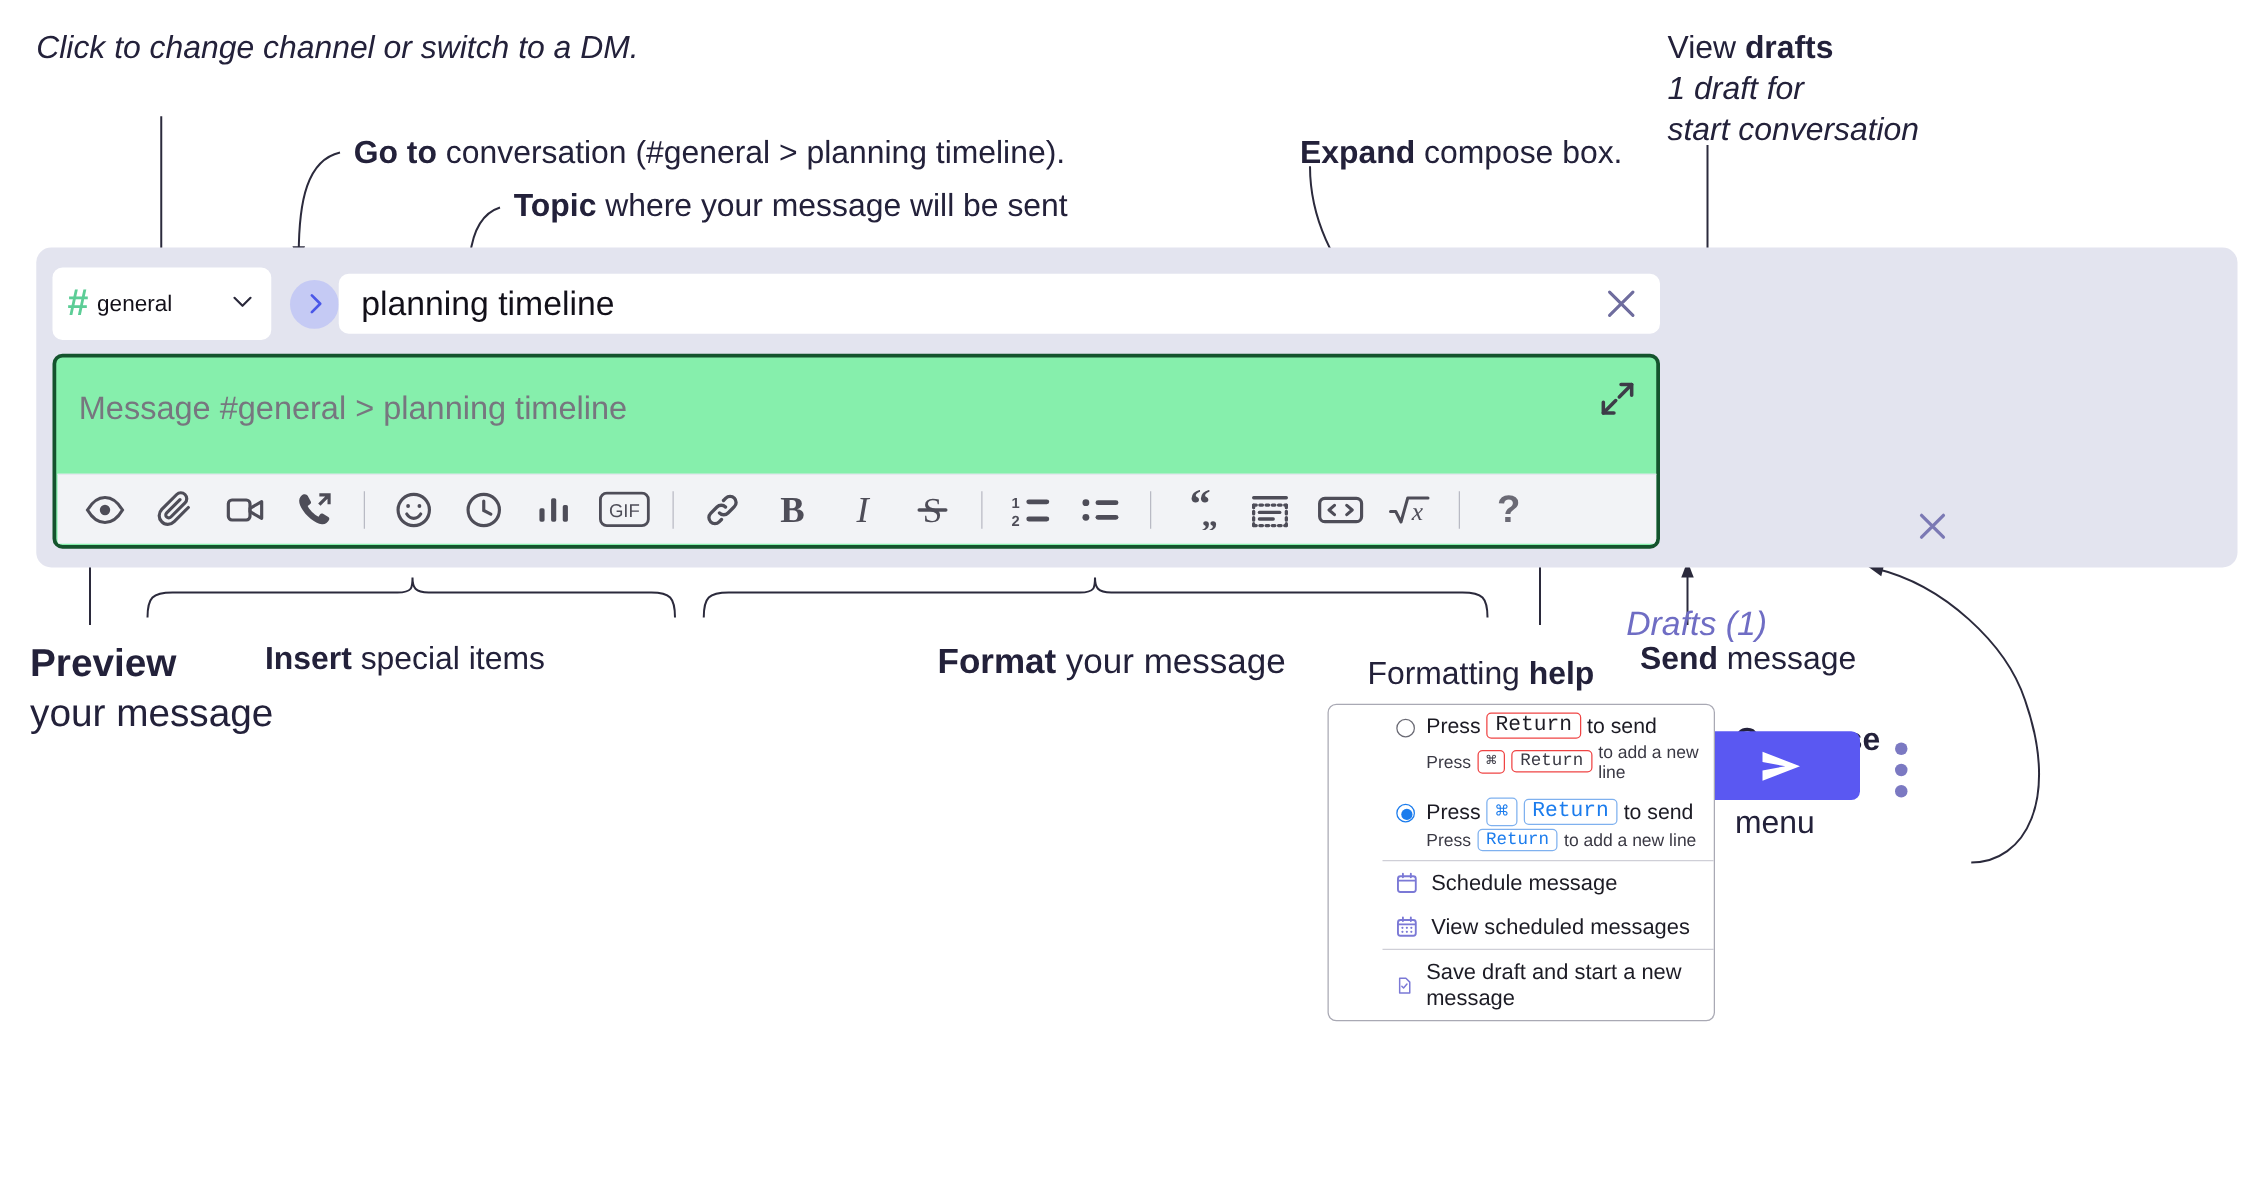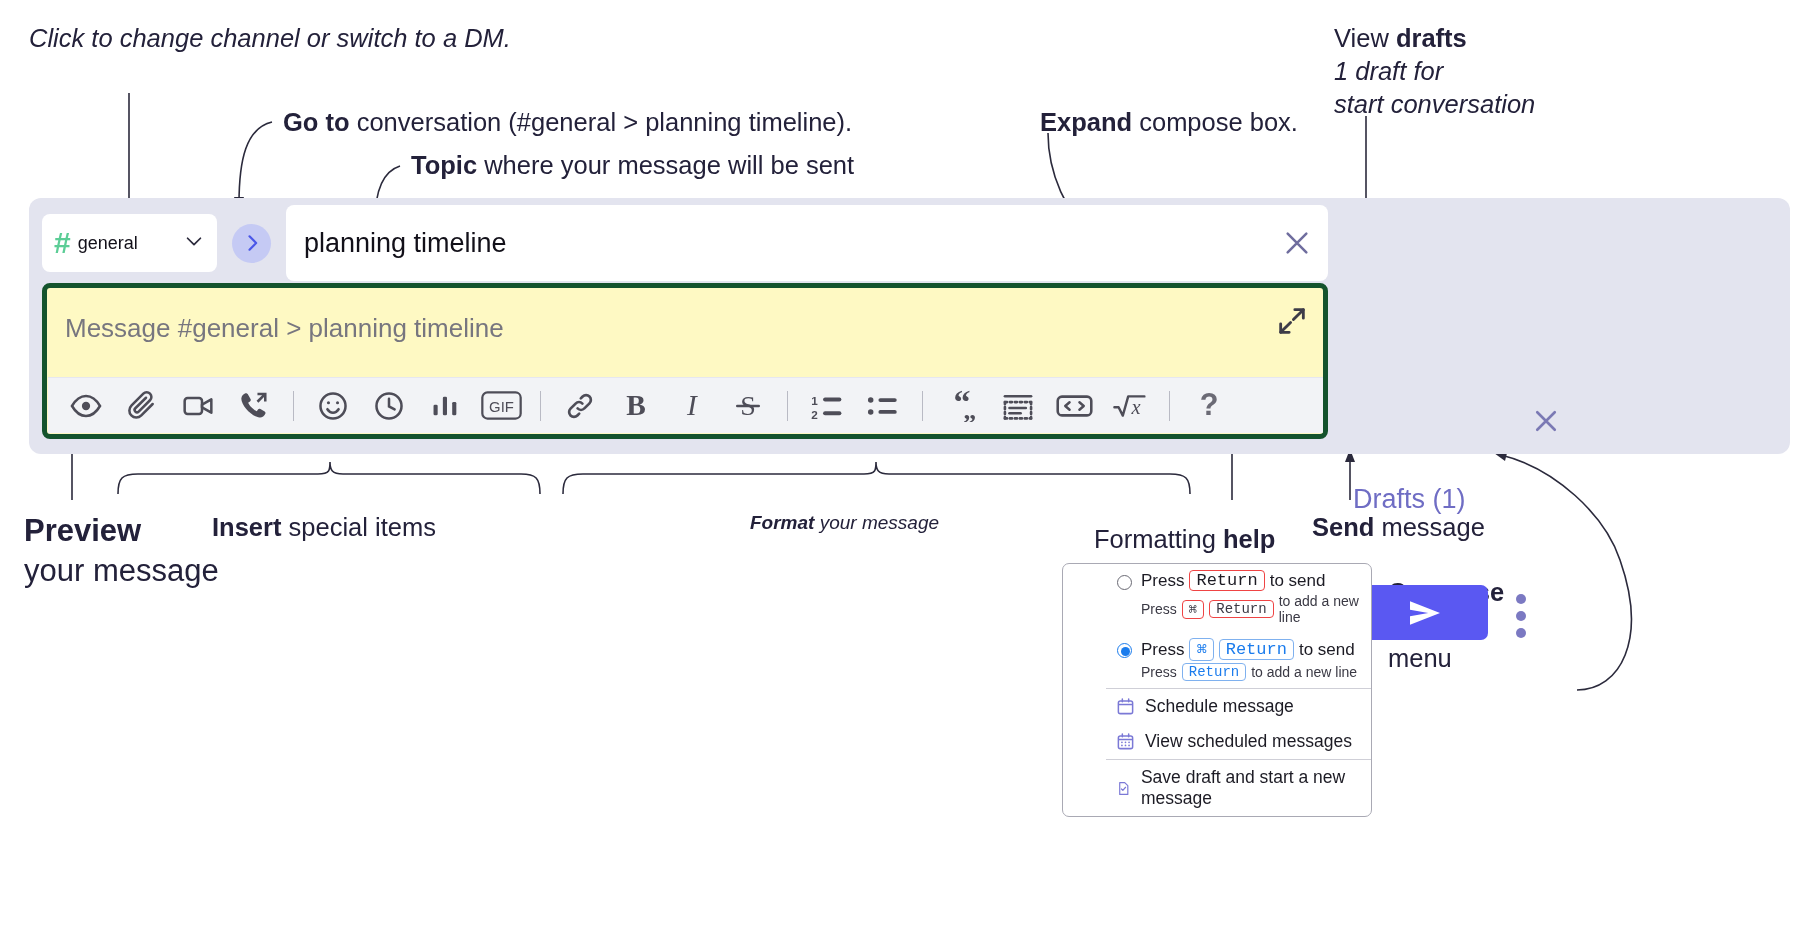--- a/index.html
+++ b/index.html
@@ -16,21 +16,21 @@
   .anno i { font-style:italic; }
 
   
   #anno-channel   { left:29px;  top:22px;  font-size:25.5px; }
   #anno-goto      { left:283px; top:106px; font-size:25.5px; }
   #anno-topic     { left:411px; top:149px; font-size:25.5px; }
   #anno-expand    { left:1040px;top:106px; font-size:25.5px; }
   #anno-drafts    { left:1334px;top:22px;  font-size:25.5px; }
   #anno-preview   { left:24px;  top:511px; font-size:31px; }
   #anno-insert    { left:212px; top:511px; font-size:25.5px; }
-  #anno-format    { left:750px; top:511px; font-size:19px;font-style:italic; }
+  #anno-format    { left:750px; top:511px; font-size:28px; }
   #anno-help      { left:1094px;top:511px; font-size:25.5px;margin-top:12px; }
   #anno-send      { left:1312px;top:511px; font-size:25.5px; }
   #anno-compose   { left:1388px;top:576px; font-size:25.5px; width:170px; }
 
   
   #connectors { position:absolute; left:0; top:0; width:1814px; height:944px; pointer-events:none; }
 
   
   #compose-panel {
     position:absolute; left:29px; top:198px; width:1761px; height:256px;
@@ -46,29 +46,29 @@
   }
   #hash-icon { font-size:30px; font-weight:700; color:#5ccd96; line-height:1; }
   #channel-name { font-size:18px; color:#121019; }
   #chev { margin-left:auto; }
   #goto-btn {
     width:39px; height:39px; border-radius:50%; background:#c5caf4;
     display:flex; align-items:center; justify-content:center;
     margin-left:15px; cursor:pointer; flex:0 0 auto;
   }
   #topic-field {
-    margin-left:15px; flex:1; height:76px; background:#fff; border-radius:8px;
+    flex:1; height:48px; background:#fff; border-radius:8px;
     display:flex; align-items:center; padding:0 14px 0 18px;
   }
   #topic-value { font-size:27px; color:#121019; flex:1; }
   #topic-clear { cursor:pointer; width:34px; height:34px; display:flex; align-items:center; justify-content:center; }
 
   #editor-box {
     position:absolute; left:0; top:70px; width:1286px; height:156px;
-    background:#fef9c3; border:5px solid #14532d; border-radius:8px; overflow:hidden;
+    background:#86efac; border:3px solid #14532d; border-radius:8px; overflow:hidden;
   }
   #editor-placeholder {
     position:absolute; left:18px; top:25px; font-size:26px; color:#77767f;
   }
   #expand-btn { position:absolute; right:14px; top:16px; width:34px; height:34px; cursor:pointer; }
 
   #toolbar {
     position:absolute; left:1px; bottom:1px; width:1284px; height:56px;
     background:#f2f3f6; border-top:1px solid #e6e7ef;
     display:flex; align-items:center; padding:0 10px;
@@ -81,21 +81,21 @@
     background:#5a58f2; border-radius:7px; display:flex; align-items:center;
     justify-content:center; cursor:pointer;
   }
   #overflow-menu {
     position:absolute; left:1479px; top:395px; width:26px; height:46px;
     display:flex; flex-direction:column; align-items:center; justify-content:center; gap:7px; cursor:pointer;
   }
   .dot3 { width:10px; height:10px; border-radius:50%; background:#7b79c2; }
 
   #drafts-link {
-    position:absolute; left:1324px; top:286px; font-size:27px; color:#6f6dc4; cursor:pointer;
+    position:absolute; left:1272px; top:286px; font-size:27px; color:#6f6dc4; cursor:pointer;font-style:italic;
   }
   #panel-close { position:absolute; left:1502px; top:208px; width:30px; height:30px; cursor:pointer; }
 
   
   #popup {
     position:absolute; left:1062px; top:563px; width:310px;
     background:#fff; border:1px solid #a9a9b4; border-radius:7px;padding-left:43px;
   }
   .opt-row { display:flex; align-items:flex-start; padding:6px 10px 0 10px; }
   .radio { width:15px; height:15px; border:1.6px solid #6a6a74; border-radius:50%; margin:5px 9px 0 1px; flex:0 0 auto; background:#fff; }

